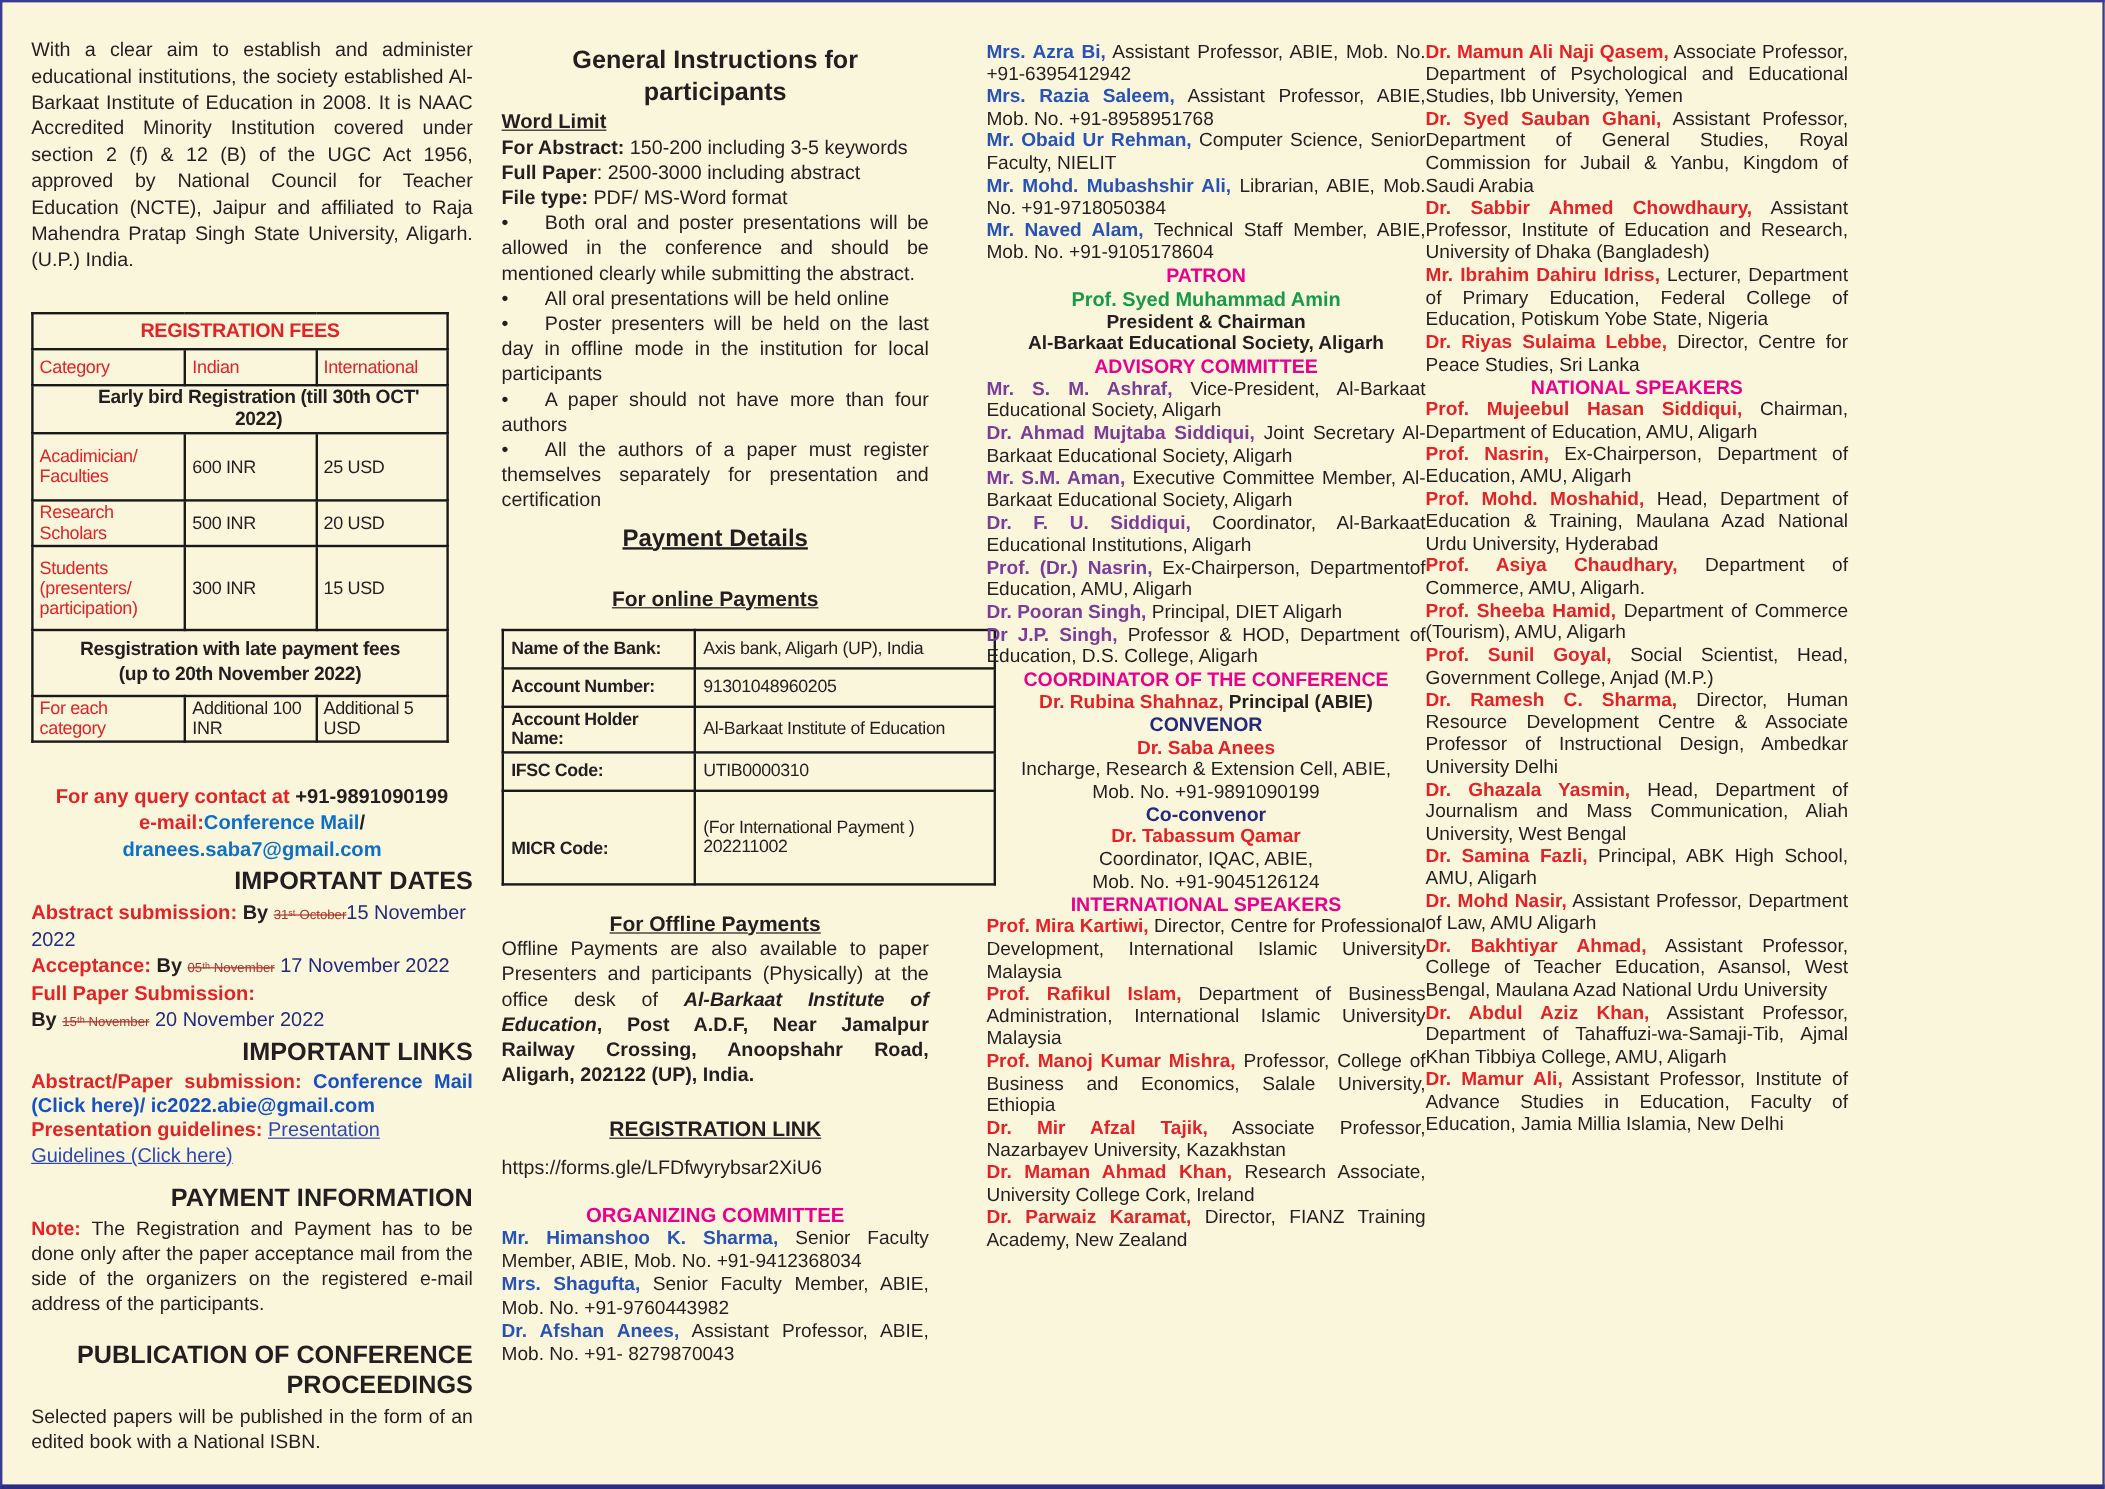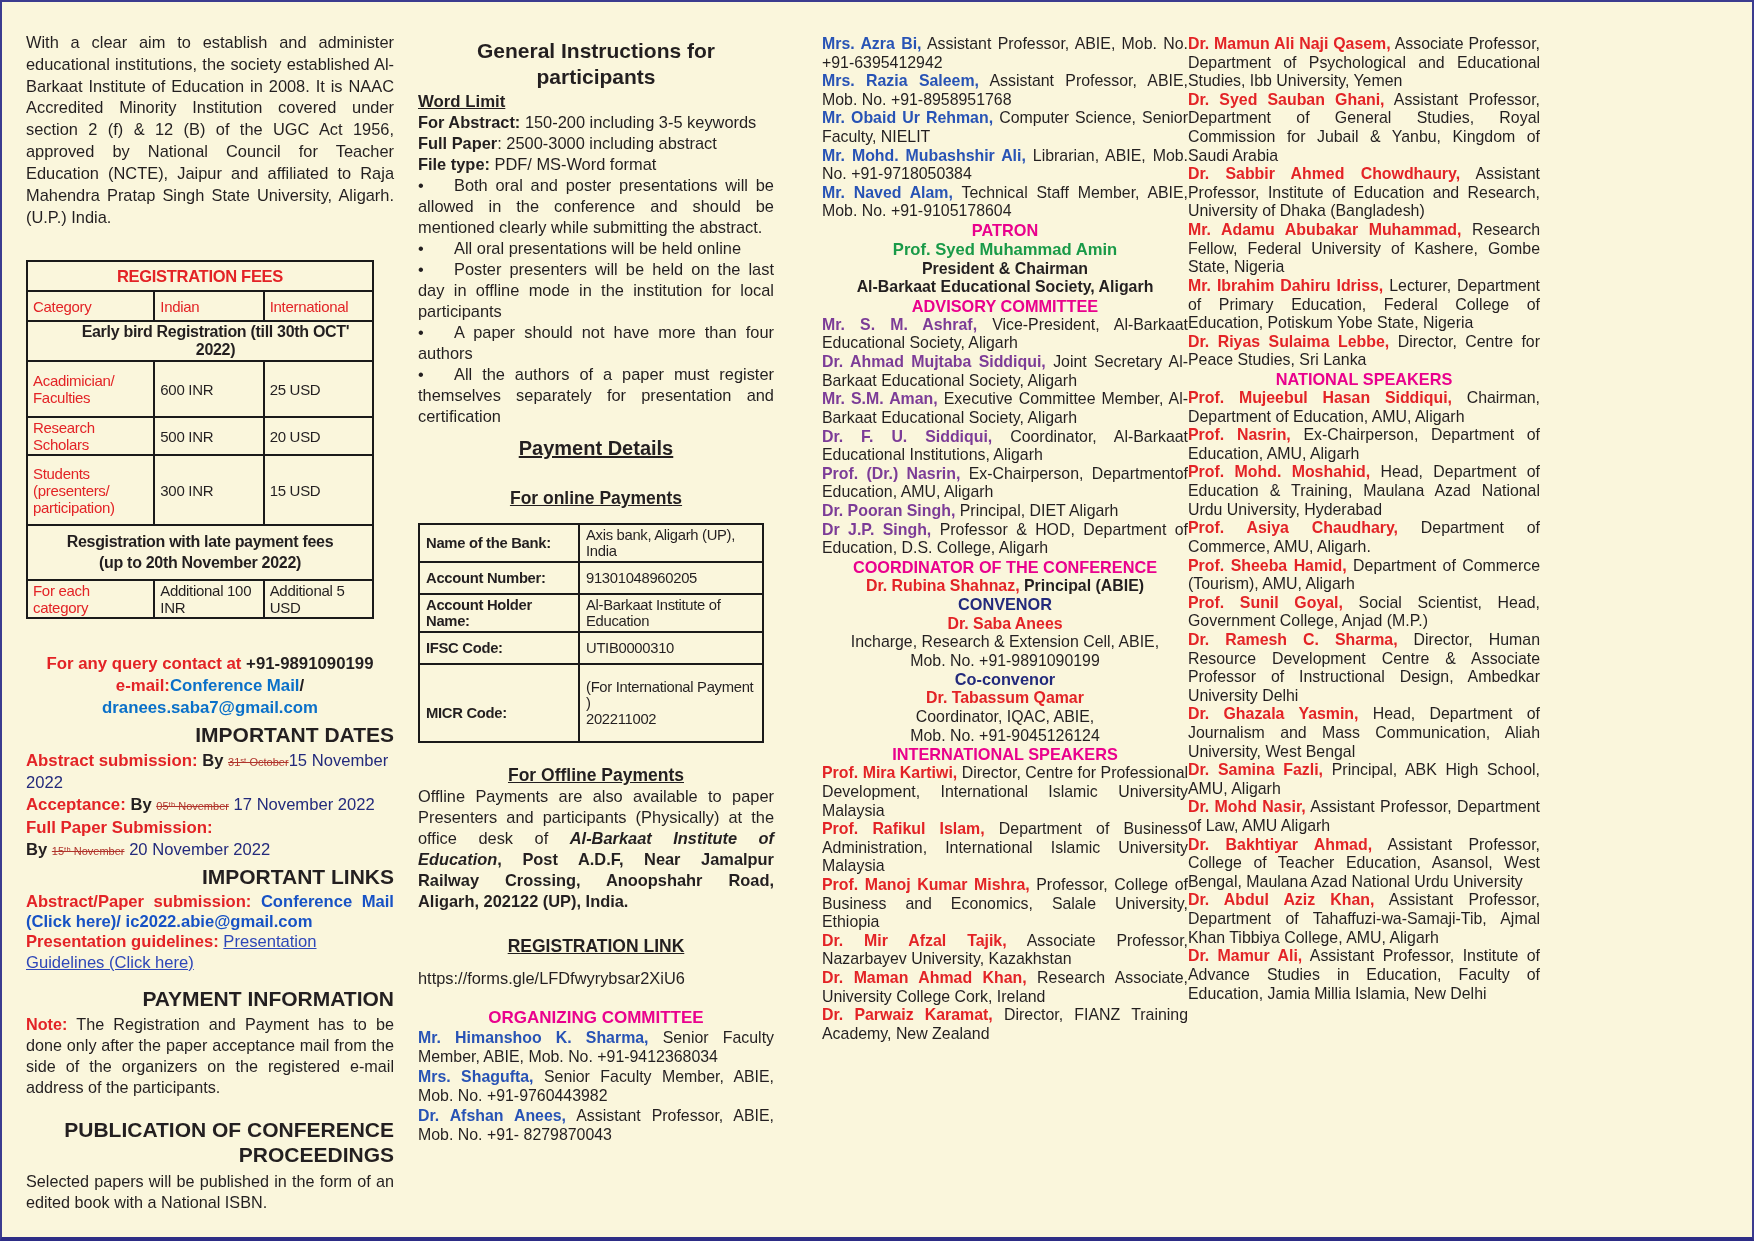--- a/index.html
+++ b/index.html
@@ -57,21 +57,21 @@
   .pubtxt{font-size:16.2px;line-height:1.3;}
 
   
   .gh{margin-top:36px;font-size:21px;font-weight:bold;text-align:center;line-height:1.25;}
   .wl{font-size:16.4px;line-height:1.28;}
   .wl-title{font-size:16.8px;}
   .bullets{font-size:16.4px;line-height:1.28;}
   .bdot{display:inline-block;width:36px;}
   .pdh{margin-top:10px;font-size:20px;font-weight:bold;text-align:center;text-decoration:underline;}
   .oph{margin-top:28px;font-size:17.5px;font-weight:bold;text-align:center;text-decoration:underline;}
-  table.bank{margin-top:14px;width:346px;border-collapse:collapse;font-size:14.8px;letter-spacing:-0.3px;}
+  table.bank{margin-top:14px;width:412px;border-collapse:collapse;font-size:14.8px;letter-spacing:-0.3px;}
   table.bank td{border:2px solid #1a1a1a;padding:2px 6px;height:26px;vertical-align:middle;}
   table.bank td.blbl{width:146px;font-weight:bold;}
   table.bank td.bval{white-space:pre-line;}
   table.bank tr:last-child td.blbl{vertical-align:bottom;padding-bottom:20px;}
   table.bank tr:last-child td{height:54px;}
   .offtxt{font-size:16.4px;line-height:1.28;text-align:justify;}
   .regurl{font-size:16.4px;margin-top:12px;}
   .och{margin-top:20px;font-size:17px;font-weight:bold;text-align:center;color:#E9018D;}
 
   
@@ -313,21 +313,20 @@
 
   <div class="col col4 c34">
     <div class="pad-top red-names">
 
         <p class="person"><span class="pname">Dr. Mamun Ali Naji Qasem,</span> <span>Associate Professor, Department of Psychological and Educational Studies, Ibb University, Yemen</span></p>
 
         <p class="person"><span class="pname">Dr. Syed Sauban Ghani,</span> <span>Assistant Professor, Department of General Studies, Royal Commission for Jubail &amp; Yanbu, Kingdom of Saudi Arabia</span></p>
 
         <p class="person"><span class="pname">Dr. Sabbir Ahmed Chowdhaury,</span> <span>Assistant Professor, Institute of Education and Research, University of Dhaka (Bangladesh)</span></p>
 
-        <p class="person"><span class="pname">Mr. Adamu Abubakar Muhammad,</span> <span>Research Fellow, Federal University of Kashere, Gombe State, Nigeria</span></p>
 
         <p class="person"><span class="pname">Mr. Ibrahim Dahiru Idriss,</span> <span>Lecturer, Department of Primary Education, Federal College of Education, Potiskum Yobe State, Nigeria</span></p>
 
         <p class="person"><span class="pname">Dr. Riyas Sulaima Lebbe,</span> <span>Director, Centre for Peace Studies, Sri Lanka</span></p>
       </div>
 
     <div class="shead magenta">NATIONAL SPEAKERS</div>
     <div class="red-names">
 
         <p class="person"><span class="pname">Prof. Mujeebul Hasan Siddiqui,</span> <span>Chairman, Department of Education, AMU, Aligarh</span></p>

